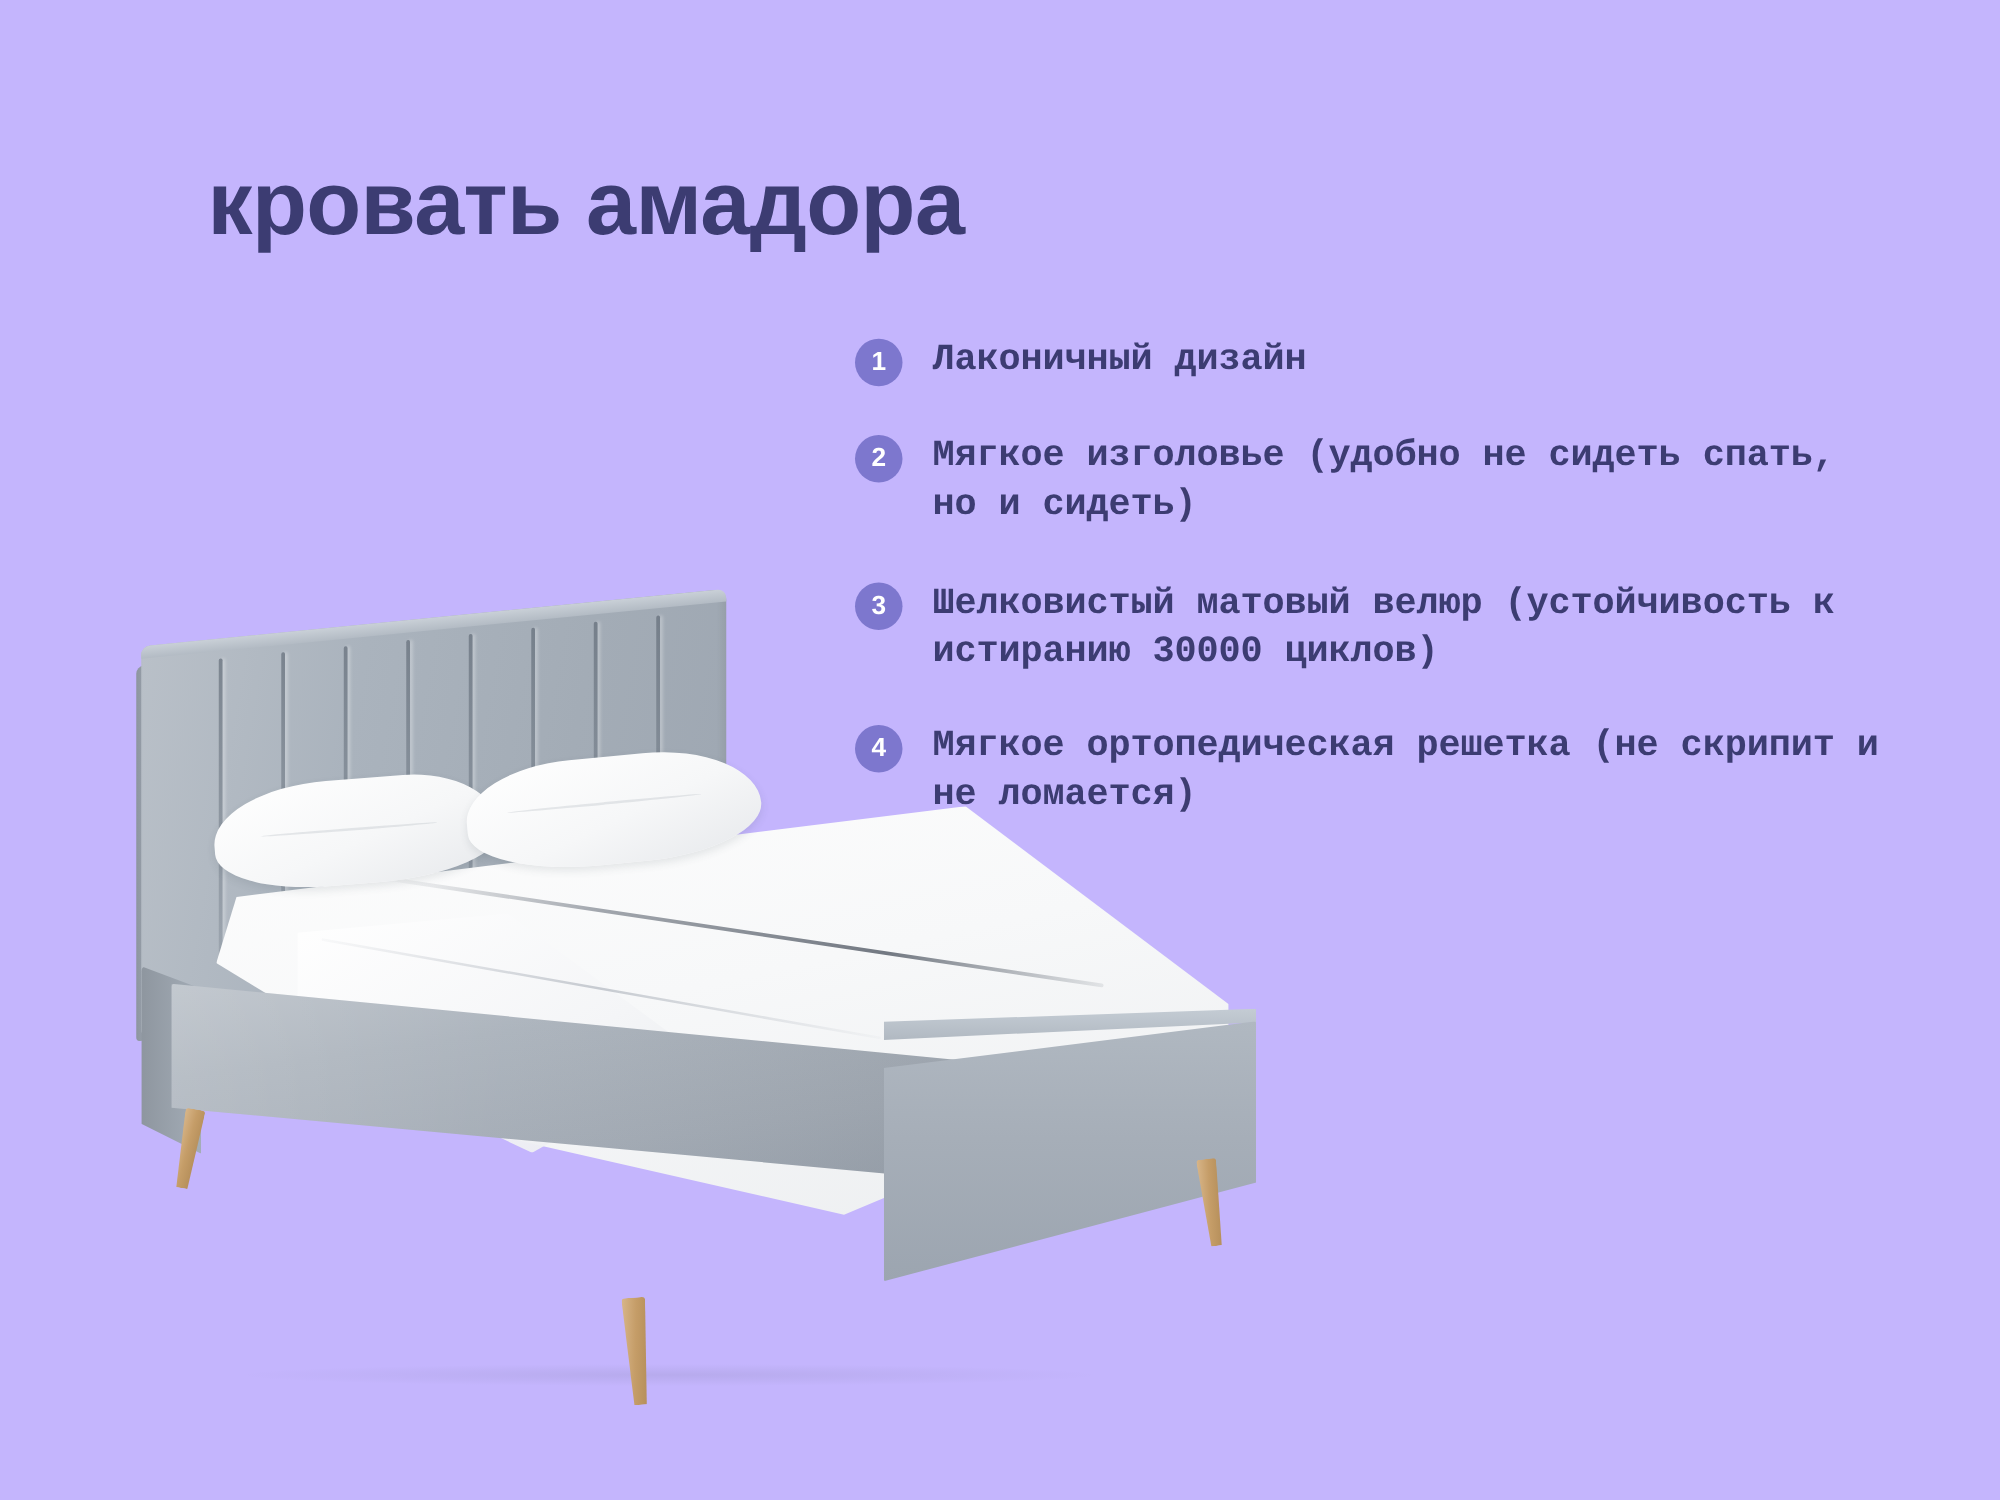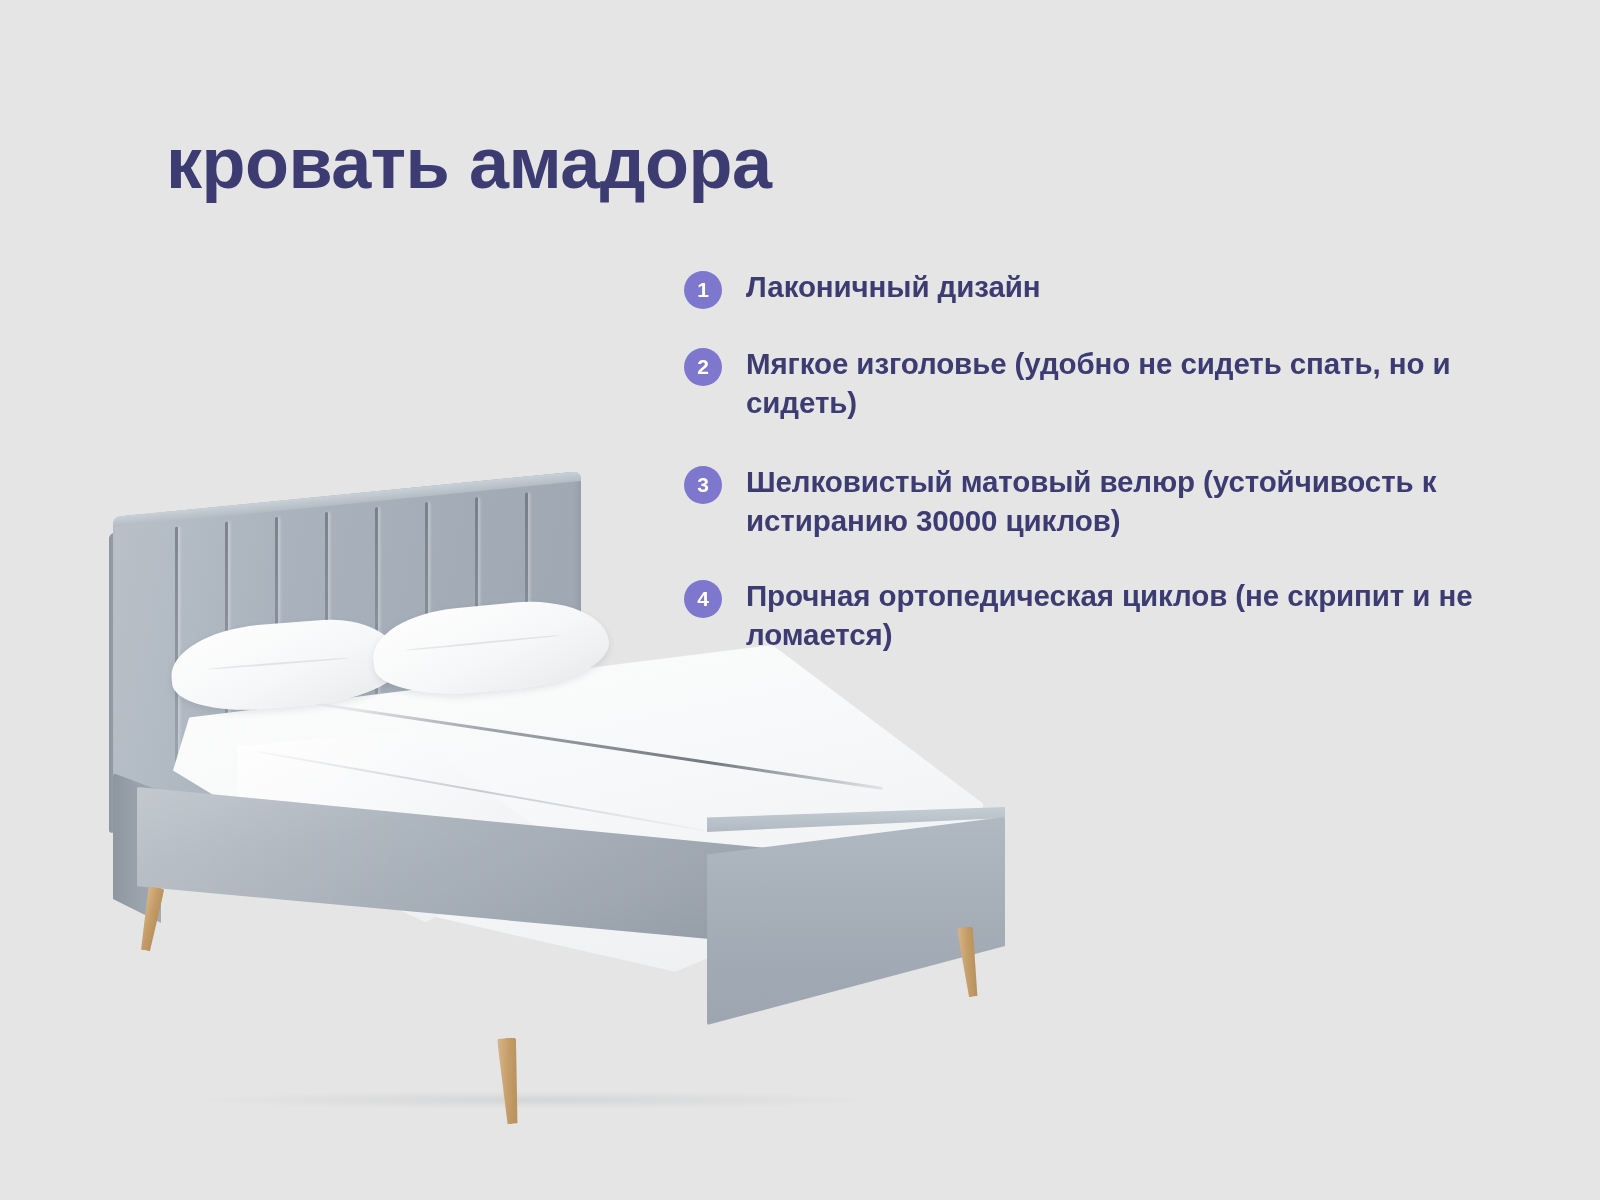--- a/index.html
+++ b/index.html
@@ -12,21 +12,21 @@
     height: 1200px;
     position: relative;
     overflow: hidden;
     font-family: "Liberation Sans", sans-serif;
     -webkit-font-smoothing: antialiased;
   }
 
   .canvas {
     position: absolute;
     inset: 0;
-    background: #e5e5e5;
+    background: #c4b5fd;
   }
 
   
   .title {
     position: absolute;
     left: 166px;
     top: 126px;
     font-size: 72px;
     font-weight: 700;
     letter-spacing: -0.5px;
@@ -65,20 +65,21 @@
     text-align: center;
     box-sizing: border-box;
   }
   .feature-text {
     display: block;
     font-size: 29.5px;
     font-weight: 700;
     color: #3c3c72;
     line-height: 1.32;
     letter-spacing: -0.1px;
+    font-family: Liberation Mono, monospace;
   }
   .f1 { margin-bottom: 38px; }
   .f2 { margin-bottom: 40px; }
   .f3 { margin-bottom: 36px; }
 
   
   .bed {
     position: absolute;
     left: 95px;
     top: 495px;
@@ -326,21 +327,21 @@
       <span class="feature-text">Мягкое изголовье (удобно не сидеть спать, но и сидеть)</span>
     </div>
 
     <div class="feature f3">
       <span class="badge">3</span>
       <span class="feature-text">Шелковистый матовый велюр (устойчивость к истиранию 30000 циклов)</span>
     </div>
 
     <div class="feature f4">
       <span class="badge">4</span>
-      <span class="feature-text">Прочная ортопедическая циклов (не скрипит и не ломается)</span>
+      <span class="feature-text">Мягкое ортопедическая решетка (не скрипит и не ломается)</span>
     </div>
 
   </div>
 
   <div class="bed">
 
     <div class="floor-shadow"></div>
 
     <div class="headboard-edge"></div>
 

